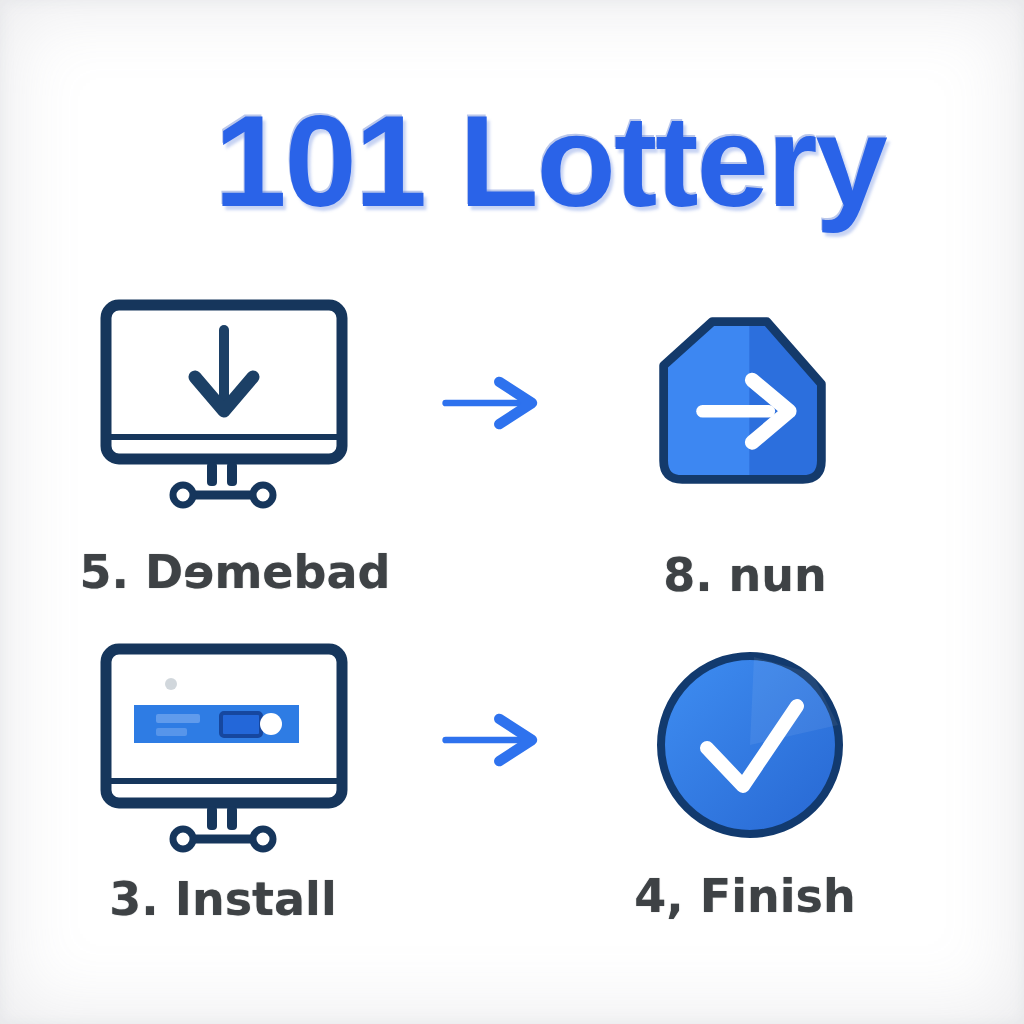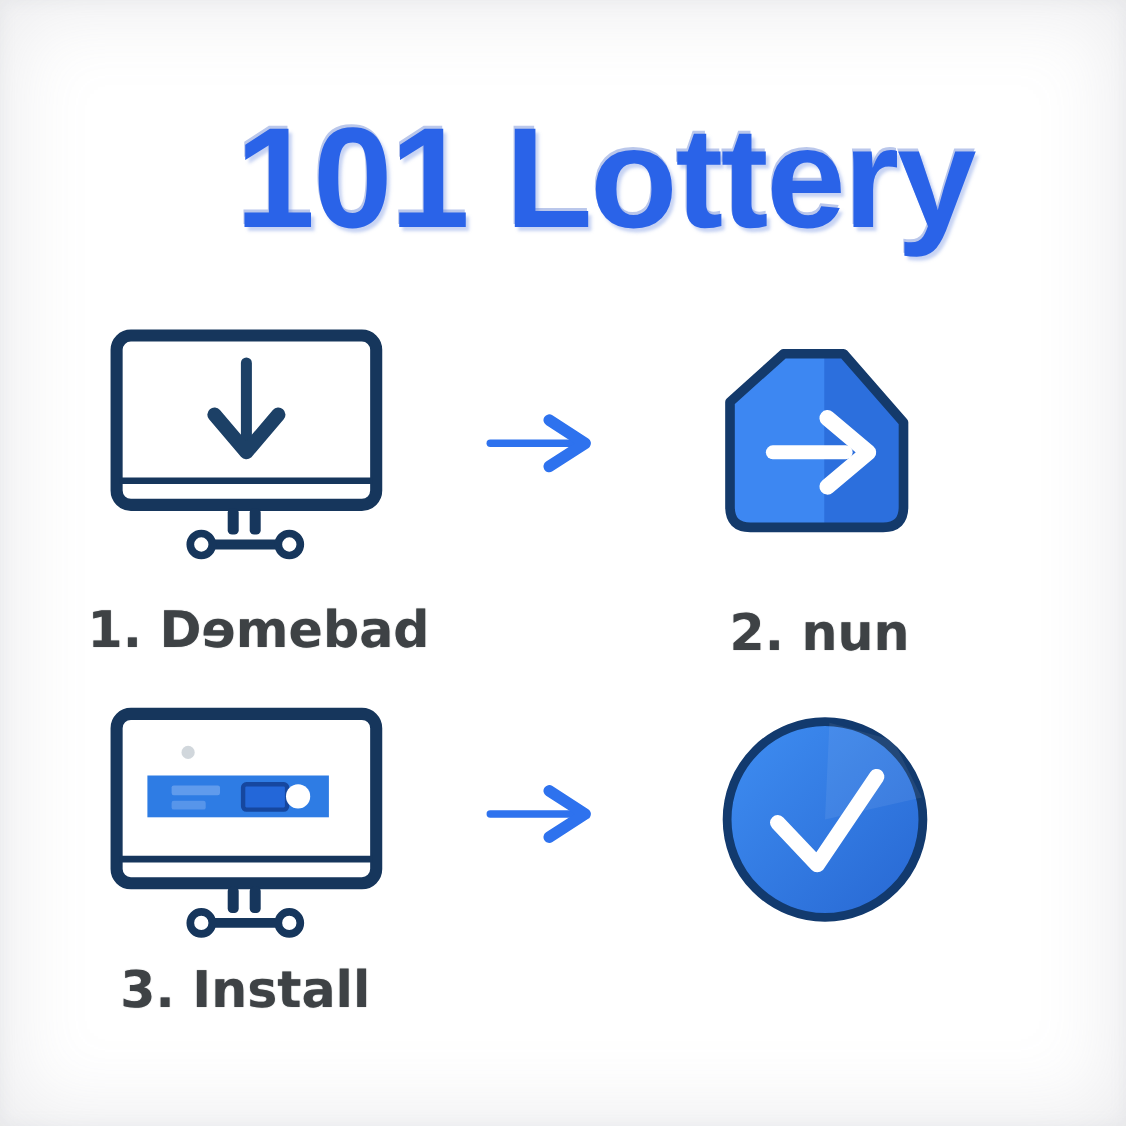--- a/index.html
+++ b/index.html
@@ -128,17 +128,18 @@
       <linearGradient id="circGrad" x1="0" y1="0" x2="1" y2="1">
         <stop offset="0" stop-color="#3f8ef2"></stop>
         <stop offset="1" stop-color="#2767d2"></stop>
       </linearGradient>
     </defs>
     <circle cx="100" cy="100" r="89" fill="url(#circGrad)" stroke="#123a6e" stroke-width="8"></circle>
     <polygon points="100,100 188,80 162,28 104,12" fill="#ffffff" opacity="0.07"></polygon>
     <polyline points="57,103 93,141 147,61" fill="none" stroke="#ffffff" stroke-width="14" stroke-linecap="round" stroke-linejoin="round"></polyline>
   </svg>
 
-  <div class="step-label label-1">1. Dɘmebad</div>
-  <div class="step-label label-2">2. nun</div>
+  <div class="step-label label-1">5. Dɘmebad</div>
+  <div class="step-label label-2">8. nun</div>
   <div class="step-label label-3">3. Install</div>
+  <div class="step-label label-4">4, Finish</div>
 
 </div>
 
 </body></html>

